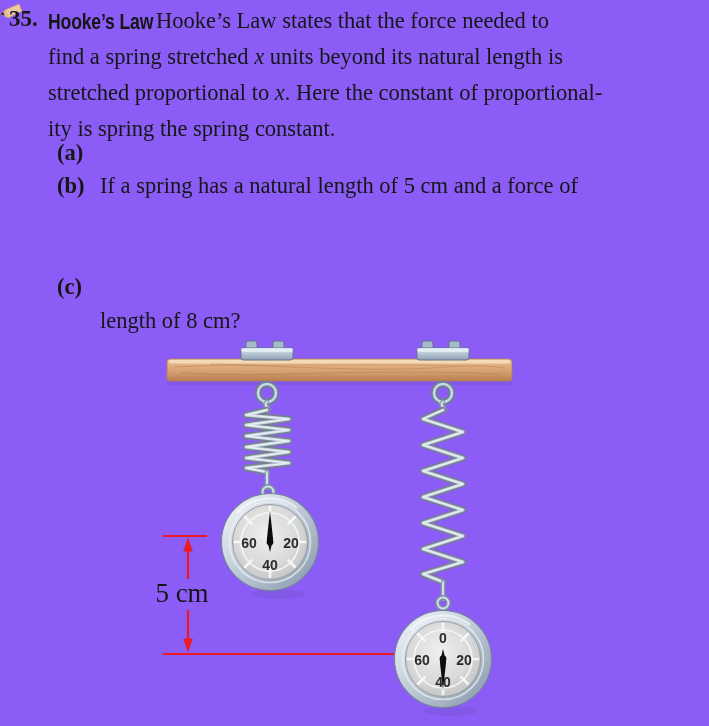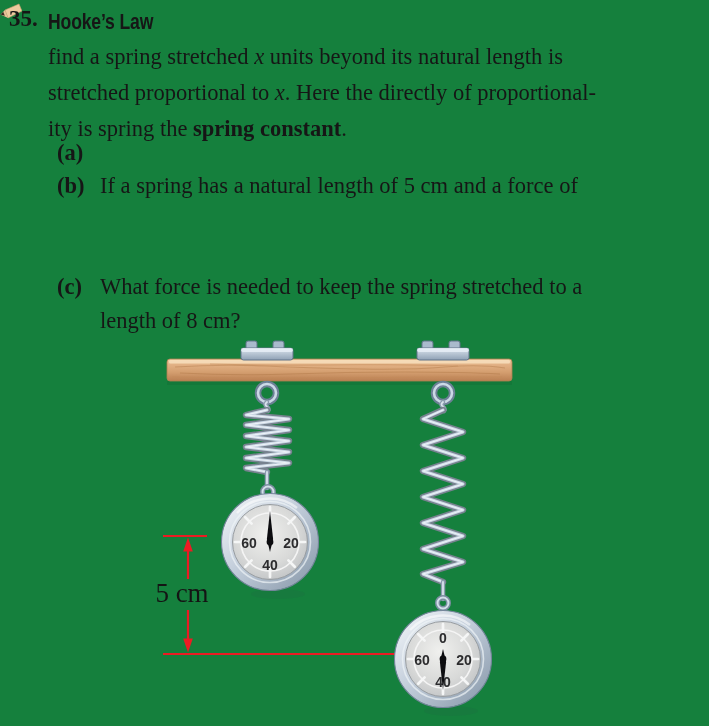--- a/index.html
+++ b/index.html
@@ -1,20 +1,20 @@
 <!DOCTYPE html>
 <html><head>
 <meta charset="utf-8">
 <style>
   html,body{margin:0;padding:0;background:#fff;}
-  .page{position:relative;width:709px;height:726px;background:#15803d;overflow:hidden;
+  .page{position:relative;width:709px;height:726px;background:#8b5cf6;overflow:hidden;
         font-family:"Liberation Serif",serif;color:#161616;}
   .abs{position:absolute;}
   .serif{font-size:22.5px;line-height:30px;white-space:nowrap;}
-  .bold{font-weight:bold;}
+  .bold{font-weight:normal;}
   .num{font-weight:bold;font-size:23px;}
   .title{font-family:"Liberation Sans",sans-serif;font-weight:bold;font-size:22px;
          transform:scaleX(.80);transform-origin:0 50%;letter-spacing:-.2px;white-space:nowrap;}
   i.var{font-style:italic;font-family:"Liberation Serif",serif;}
   .plabel{font-weight:bold;}
   
   .grain{fill:none;stroke:#a9713f;stroke-width:1.1;opacity:.38;}
   .grain2{fill:none;stroke:#c28a58;stroke-width:1;opacity:.5;}
   .bolt{fill:#a9bacc;stroke:#62748a;stroke-width:1;}
   .plate{fill:url(#gplate);stroke:#62748a;stroke-width:1;}
@@ -44,34 +44,34 @@
 <div class="page">
 
   <svg class="abs" style="left:0;top:2px" width="22" height="24" viewBox="0 0 22 24">
     <polygon points="5,8 19,2 22,9 8,16" fill="#ecca9e" stroke="#c9a06c" stroke-width="0.6"></polygon>
     <polygon points="0.5,12.5 5,8 8,16" fill="#e8bf96"></polygon>
     <polygon points="0.5,12.5 3.2,9.8 4.8,13.8" fill="#33291e"></polygon>
   </svg>
 
   <span class="abs num" style="left:9px;top:6px">35.</span>
   <span class="abs title" style="left:48px;top:9px">Hooke’s Law</span>
+  <span class="abs serif" style="left:156px;top:6px">Hooke’s Law states that the force needed to</span>
 
   <div class="abs serif" style="left:48px;top:42px"><span>find a spring stretched </span><i class="var">x</i><span> units beyond its natural length is</span></div>
 
-  <div class="abs serif" style="left:48px;top:78px"><span>stretched proportional to </span><i class="var">x</i><span>. Here the directly of proportional-</span></div>
+  <div class="abs serif" style="left:48px;top:78px"><span>stretched proportional to </span><i class="var">x</i><span>. Here the constant of proportional-</span></div>
 
   <div class="abs serif" style="left:48px;top:114px"><span>ity is spring the </span><span class="bold">spring constant</span><span>.</span></div>
 
   <span class="abs serif plabel" style="left:57px;top:138px">(a)</span>
 
   <span class="abs serif plabel" style="left:57px;top:171px">(b)</span>
   <span class="abs serif" style="left:100px;top:171px">If a spring has a natural length of 5 cm and a force of</span>
 
   <span class="abs serif plabel" style="left:57px;top:272px">(c)</span>
-  <span class="abs serif" style="left:100px;top:272px">What force is needed to keep the spring stretched to a</span>
   <span class="abs serif" style="left:100px;top:306px">length of 8 cm?</span>
 
   <svg class="abs" style="left:0;top:330px" width="709" height="396" viewBox="0 330 709 396">
     <defs>
       <linearGradient id="gwood" x1="0" y1="0" x2="0" y2="1">
         <stop offset="0" stop-color="#f1d0a6"></stop>
           <stop offset="0.25" stop-color="#e2b185"></stop>
         <stop offset="0.6" stop-color="#d49e6f"></stop>
           <stop offset="1" stop-color="#b97f52"></stop>
       </linearGradient>

